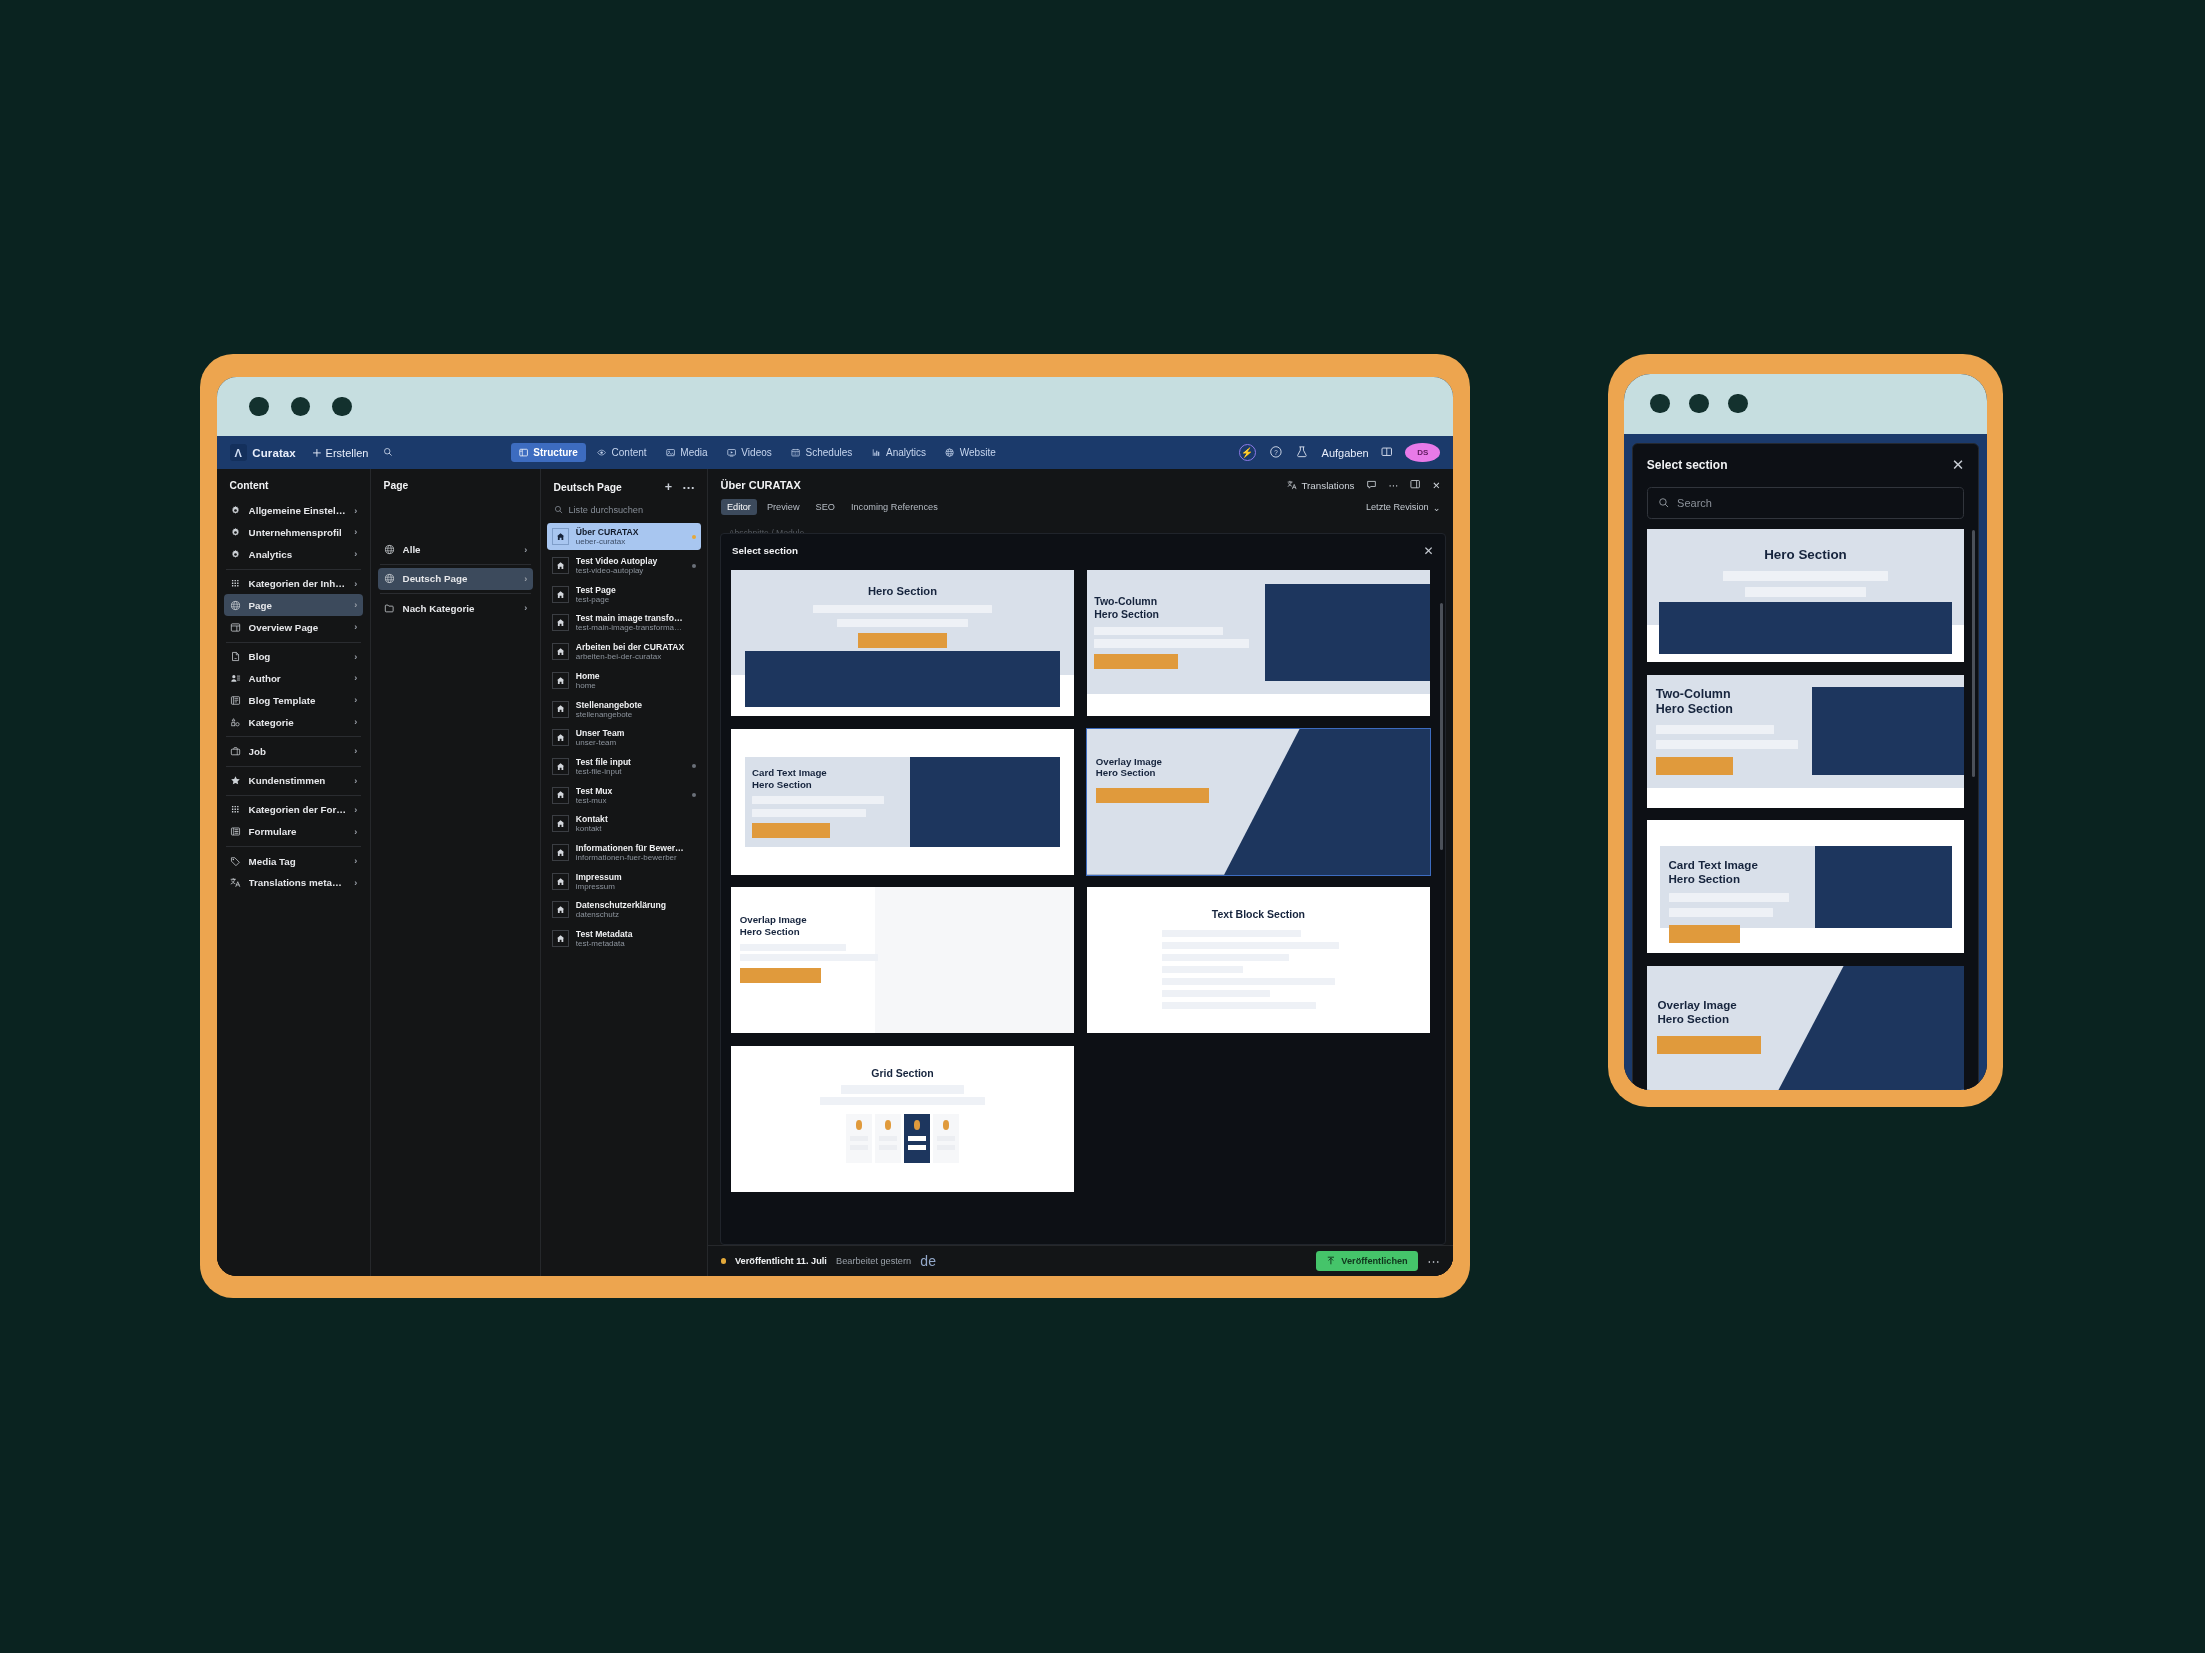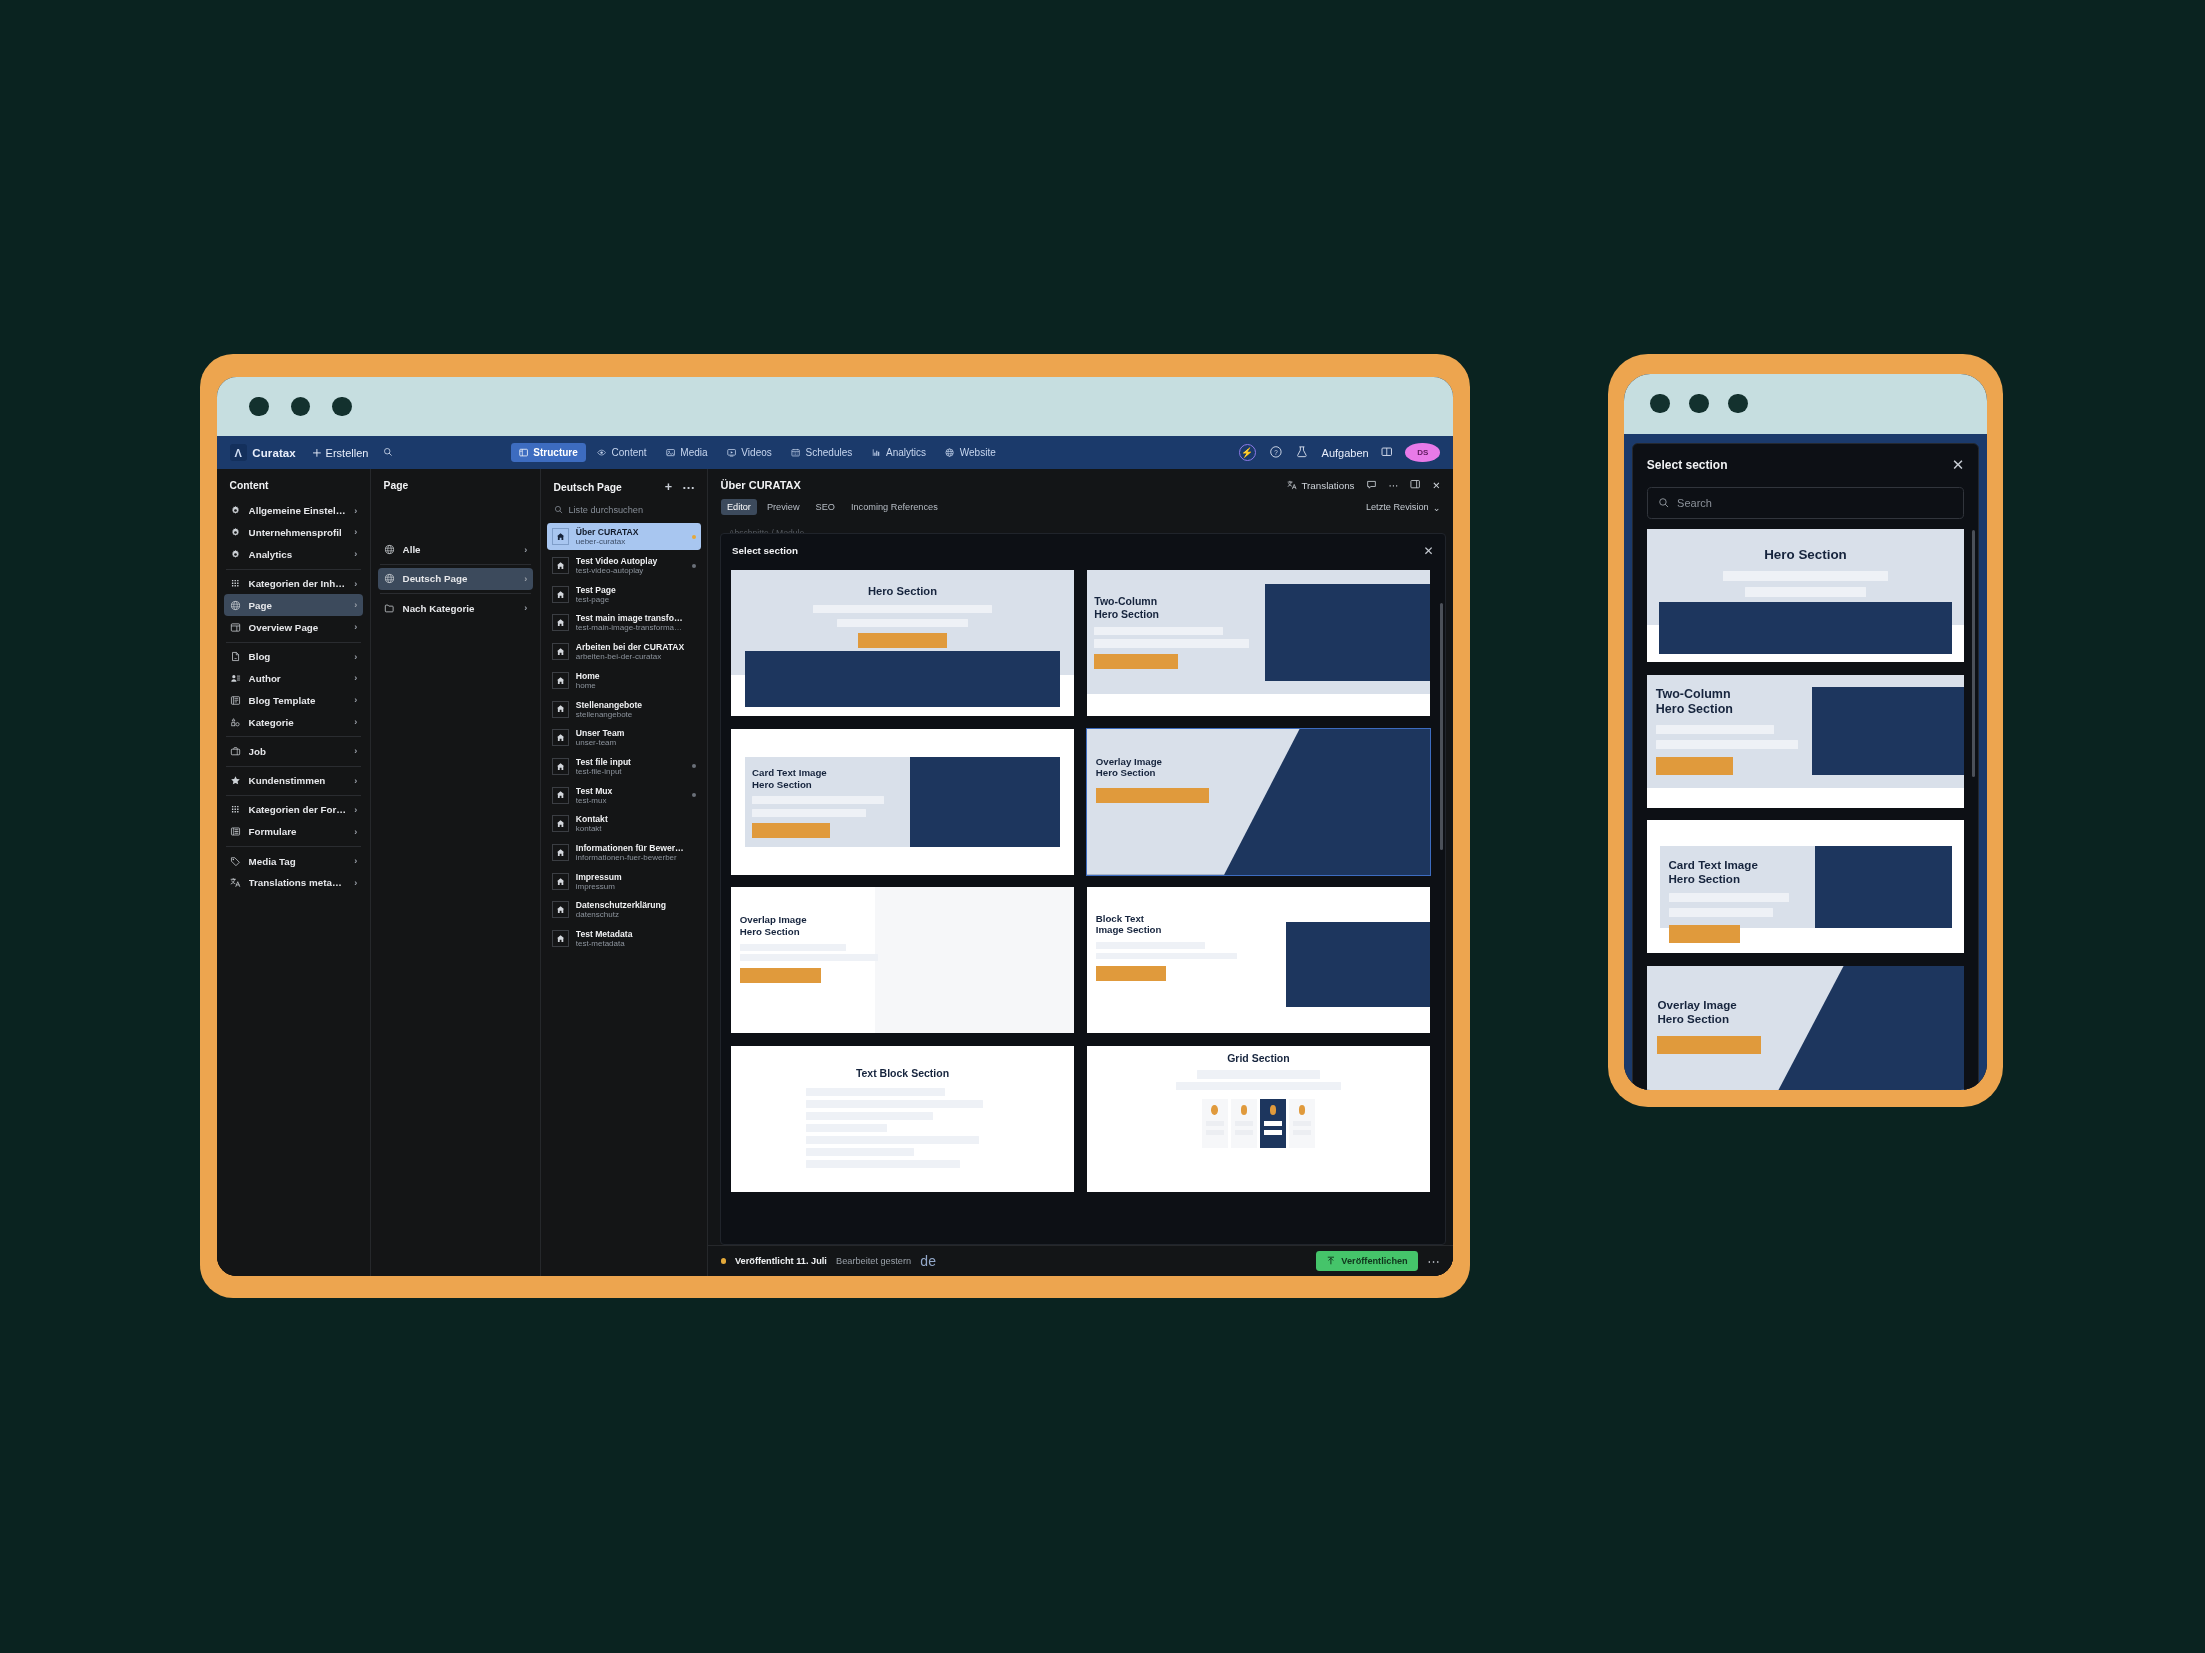--- a/index.html
+++ b/index.html
@@ -848,49 +848,38 @@
                   </div>
                   <div class="sec-card">
                     <div style="height:100%;background:#fff;position:relative;">
         <div style="position:absolute;right:0;top:0;bottom:0;width:58%;background:#f6f7f9;"></div>
         <div style="position:relative;padding:27px 0 0 9px;width:62%;">
           <div class="sc-title" style="font-size:9.7px;">Overlap Image<br>Hero Section</div>
           <div class="bar" style="width:52%; height:6.7px; margin-top:6.7px; margin-left:0"></div>
           <div class="bar" style="width:68%; height:6.7px; margin-top:3.7px; margin-left:0"></div>
           <div class="btn-o" style="width:40%; height:15px; margin-top:6.7px; margin-left:0"></div>
         </div>
-      </div>
-                  </div>
-                  <div class="sec-card">
-                    <div style="height:100%;background:#fff;position:relative;">
-        <div style="padding:25.4px 0 0 9px;width:54%;">
-          <div class="sc-title" style="font-size:9.7px;">Block Text<br>Image Section</div>
-          <div class="bar" style="width:62%; height:6.7px; margin-top:6.7px; margin-left:0"></div>
-          <div class="bar" style="width:80%; height:6.7px; margin-top:3.7px; margin-left:0"></div>
-          <div class="btn-o" style="width:40%; height:15px; margin-top:6.7px; margin-left:0"></div>
-        </div>
-        <div style="position:absolute;right:-2%;top:24%;height:58%;width:44%;background:#1d365e;"></div>
       </div>
                   </div>
                   <div class="sec-card">
                     <div style="height:100%;background:#fff;padding-top:21px;text-align:center;">
         <div class="sc-title" style="font-size:10.5px;">Text Block Section</div>
         <div style="width:56%;margin:9px auto 0;">
           <div class="bar" style="width:72%;height:7.5px;margin-top:4.5px;margin-left:0;background:#eef1f6;"></div>
                         <div class="bar" style="width:92%;height:7.5px;margin-top:4.5px;margin-left:0;background:#eef1f6;"></div>
                         <div class="bar" style="width:66%;height:7.5px;margin-top:4.5px;margin-left:0;background:#eef1f6;"></div>
                         <div class="bar" style="width:42%;height:7.5px;margin-top:4.5px;margin-left:0;background:#eef1f6;"></div>
                         <div class="bar" style="width:90%;height:7.5px;margin-top:4.5px;margin-left:0;background:#eef1f6;"></div>
                         <div class="bar" style="width:56%;height:7.5px;margin-top:4.5px;margin-left:0;background:#eef1f6;"></div>
                         <div class="bar" style="width:80%;height:7.5px;margin-top:4.5px;margin-left:0;background:#eef1f6;"></div>
         </div>
       </div>
                   </div>
                   <div class="sec-card">
-                    <div style="height:100%;background:#fff;padding-top:6px;text-align:center;border-radius:19px;">
+                    <div style="height:100%;background:#fff;padding-top:21px;text-align:center;border-radius:19px;">
         <div class="sc-title" style="font-size:10.5px;">Grid Section</div>
         <div class="bar" style="width:36%; height:8.2px; margin-top:6px; "></div>
                       <div class="bar" style="width:48%; height:8.2px; margin-top:3.7px; "></div>
         <div style="display:flex;gap:3.7px;justify-content:center;margin-top:9px;">
           <div style="width:25.4px;height:49px;background:#f6f7f9;padding-top:6px;">
             <div style="width:6.7px;height:9.7px;border-radius:50%;background:#e09a3c;margin:0 auto;"></div>
             <div style="width:72%;height:5.2px;background:#eceef2;margin:6px auto 0;"></div>
             <div style="width:72%;height:5.2px;background:#eceef2;margin:3.7px auto 0;"></div>
           </div>
                         <div style="width:25.4px;height:49px;background:#f6f7f9;padding-top:6px;">

